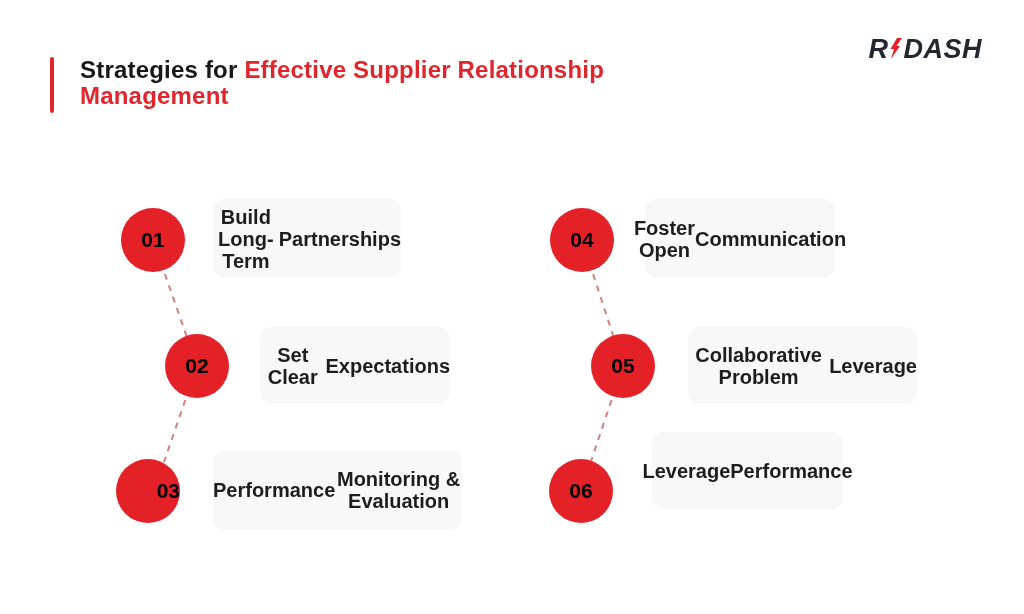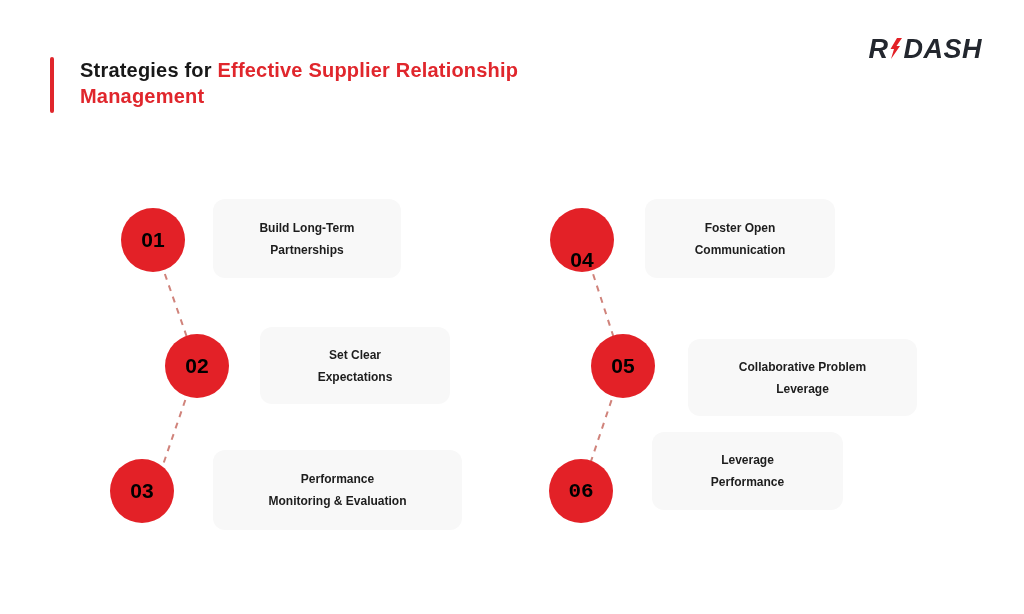--- a/index.html
+++ b/index.html
@@ -13,21 +13,21 @@
 
   
   .accent-bar {
     position:absolute; left:50px; top:57px;
     width:4px; height:56px;
     background:#e0262c; border-radius:2px;
   }
   .title {
     position:absolute; left:80px; top:57px;
     width:535px;
-    font-size:20px; font-weight:700;
+    font-size:24px; font-weight:700;
     line-height:26px; letter-spacing:0.2px;
     color:#181818;
   }
   .title .red { color:#e0262c; }
 
   
   .logo {
     position:absolute; right:42px; top:34px;
     display:flex; align-items:flex-start;
     font-size:27px; font-weight:800; font-style:italic;
@@ -48,41 +48,41 @@
   
   .circle {
     position:absolute; width:64px; height:64px;
     border-radius:50%;
     background:#e32127; color:#000000;
     display:flex; align-items:center; justify-content:center;
     font-size:21px; font-weight:700;
   }
   .c1 { left:121px; top:208px; }
   .c2 { left:165px; top:334px; }
-  .c3 { left:110px; top:459px; }
-  .c4 { left:550px; top:208px;align-items:flex-end; }
+  .c3 { left:116px; top:459px;justify-content:flex-end; }
+  .c4 { left:550px; top:208px; }
   .c5 { left:591px; top:334px; }
-  .c6 { left:549px; top:459px;font-family:Liberation Mono, monospace; }
+  .c6 { left:549px; top:459px; }
 
   
   .card {
     position:absolute;
     background:#f8f8f8;
     border-radius:12px;
-    display:flex; flex-direction:column;
+    display:flex; flex-direction:row;
     align-items:center; justify-content:center;
-    font-size:12px; font-weight:700;
+    font-size:20px; font-weight:700;
     color:#1d1d1d; line-height:22px;
     text-align:center;
   }
   .k1 { left:213px; top:199px; width:188px; height:79px; }
   .k2 { left:260px; top:327px; width:190px; height:77px; }
   .k3 { left:213px; top:450px; width:249px; height:80px; }
   .k4 { left:645px; top:199px; width:190px; height:79px;text-align:center; }
-  .k5 { left:688px; top:339px; width:229px; height:77px; }
+  .k5 { left:688px; top:327px; width:229px; height:77px; }
   .k6 { left:652px; top:432px; width:191px; height:78px;text-align:right; }
 </style>
 </head>
 <body>
 
 <div class="accent-bar"></div>
 <div class="title"><span>Strategies for</span><span> </span><span class="red">Effective Supplier Relationship Management</span>
 </div>
 
 <div class="logo">

